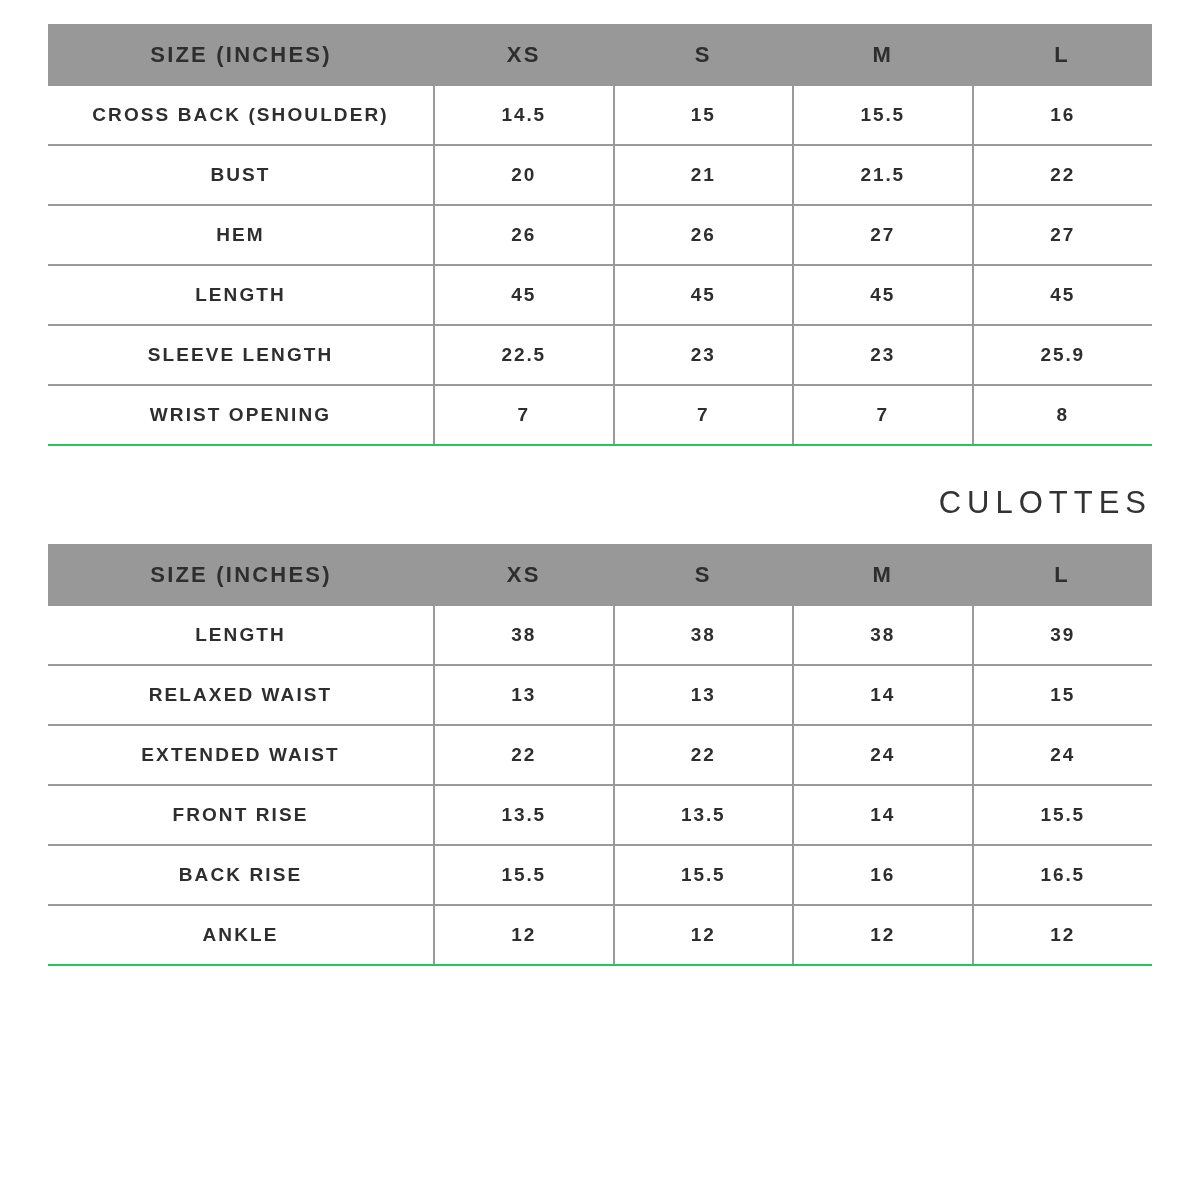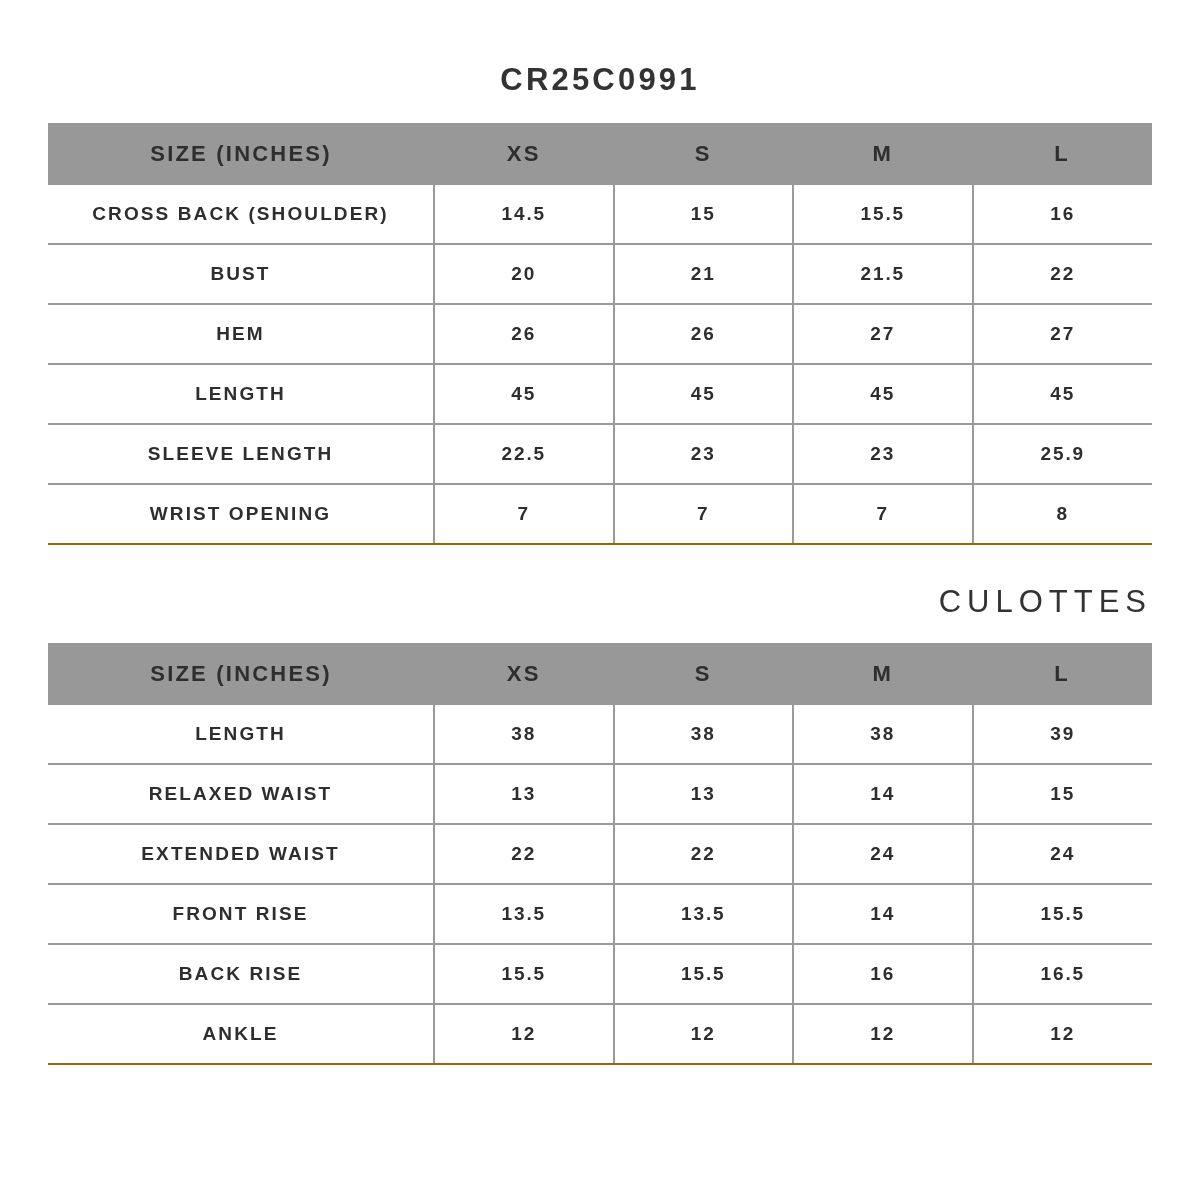--- a/index.html
+++ b/index.html
@@ -87,29 +87,28 @@
     border-bottom: 2px solid #9a9a9a;
     border-right: 2px solid #9a9a9a;
   }
   .size-table tbody td.cell-label {
     letter-spacing: 2.1px;
   }
   .size-table tbody td.cell-last {
     border-right: none;
   }
   .size-table tbody tr:last-child td {
-    border-bottom: 2px solid #a16207;
+    border-bottom: 2px solid #22c55e;
   }
 </style>
 </head>
 <body>
 
 <div class="page">
 
-  <div class="section-title title-1">CR25C0991</div>
 
   <table class="size-table table-1">
     <colgroup>
       <col class="col-label">
       <col class="col-size">
       <col class="col-size">
       <col class="col-size">
       <col class="col-size">
     </colgroup>
     <thead>

